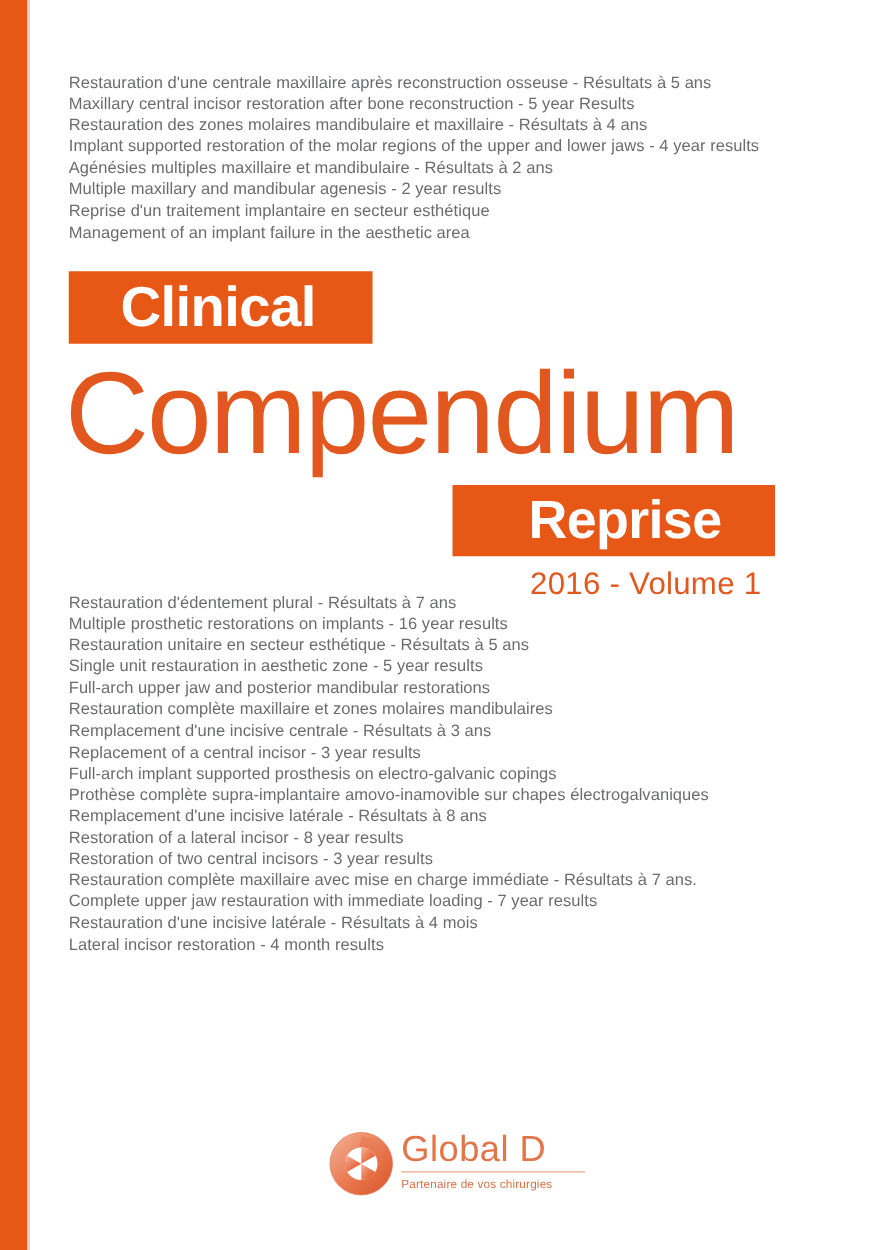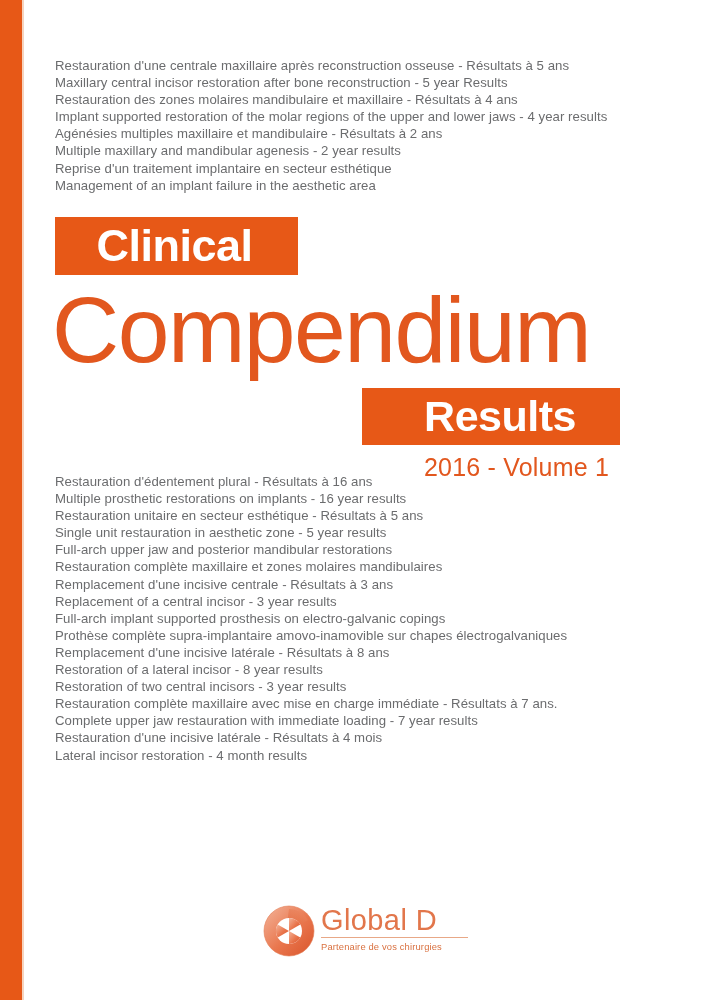--- a/index.html
+++ b/index.html
@@ -186,27 +186,27 @@
 
     <div class="banner" id="banner-clinical">
       <span>Clinical</span>
     </div>
 
     <div id="volume-label">2016 - Volume 1</div>
 
     <div id="main-title">Compendium</div>
 
     <div class="banner" id="banner-clinique">
-      <span>Results</span>
+      <span>Reprise</span>
     </div>
 
   </div>
 
   <div class="list-block" id="bottom-list">
-      <span class="line">Restauration d'édentement plural - Résultats à 16 ans</span>
+      <span class="line">Restauration d'édentement plural - Résultats à 7 ans</span>
       <span class="line">Multiple prosthetic restorations on implants - 16 year results</span>
       <span class="line">Restauration unitaire en secteur esthétique - Résultats à 5 ans</span>
       <span class="line">Single unit restauration in aesthetic zone - 5 year results</span>
       <span class="line">Full-arch upper jaw and posterior mandibular restorations</span>
       <span class="line">Restauration complète maxillaire et zones molaires mandibulaires</span>
       <span class="line">Remplacement d'une incisive centrale - Résultats à 3 ans</span>
       <span class="line">Replacement of a central incisor - 3 year results</span>
       <span class="line">Full-arch implant supported prosthesis on electro-galvanic copings</span>
       <span class="line">Prothèse complète supra-implantaire amovo-inamovible sur chapes électrogalvaniques</span>
       <span class="line">Remplacement d'une incisive latérale - Résultats à 8 ans</span>

